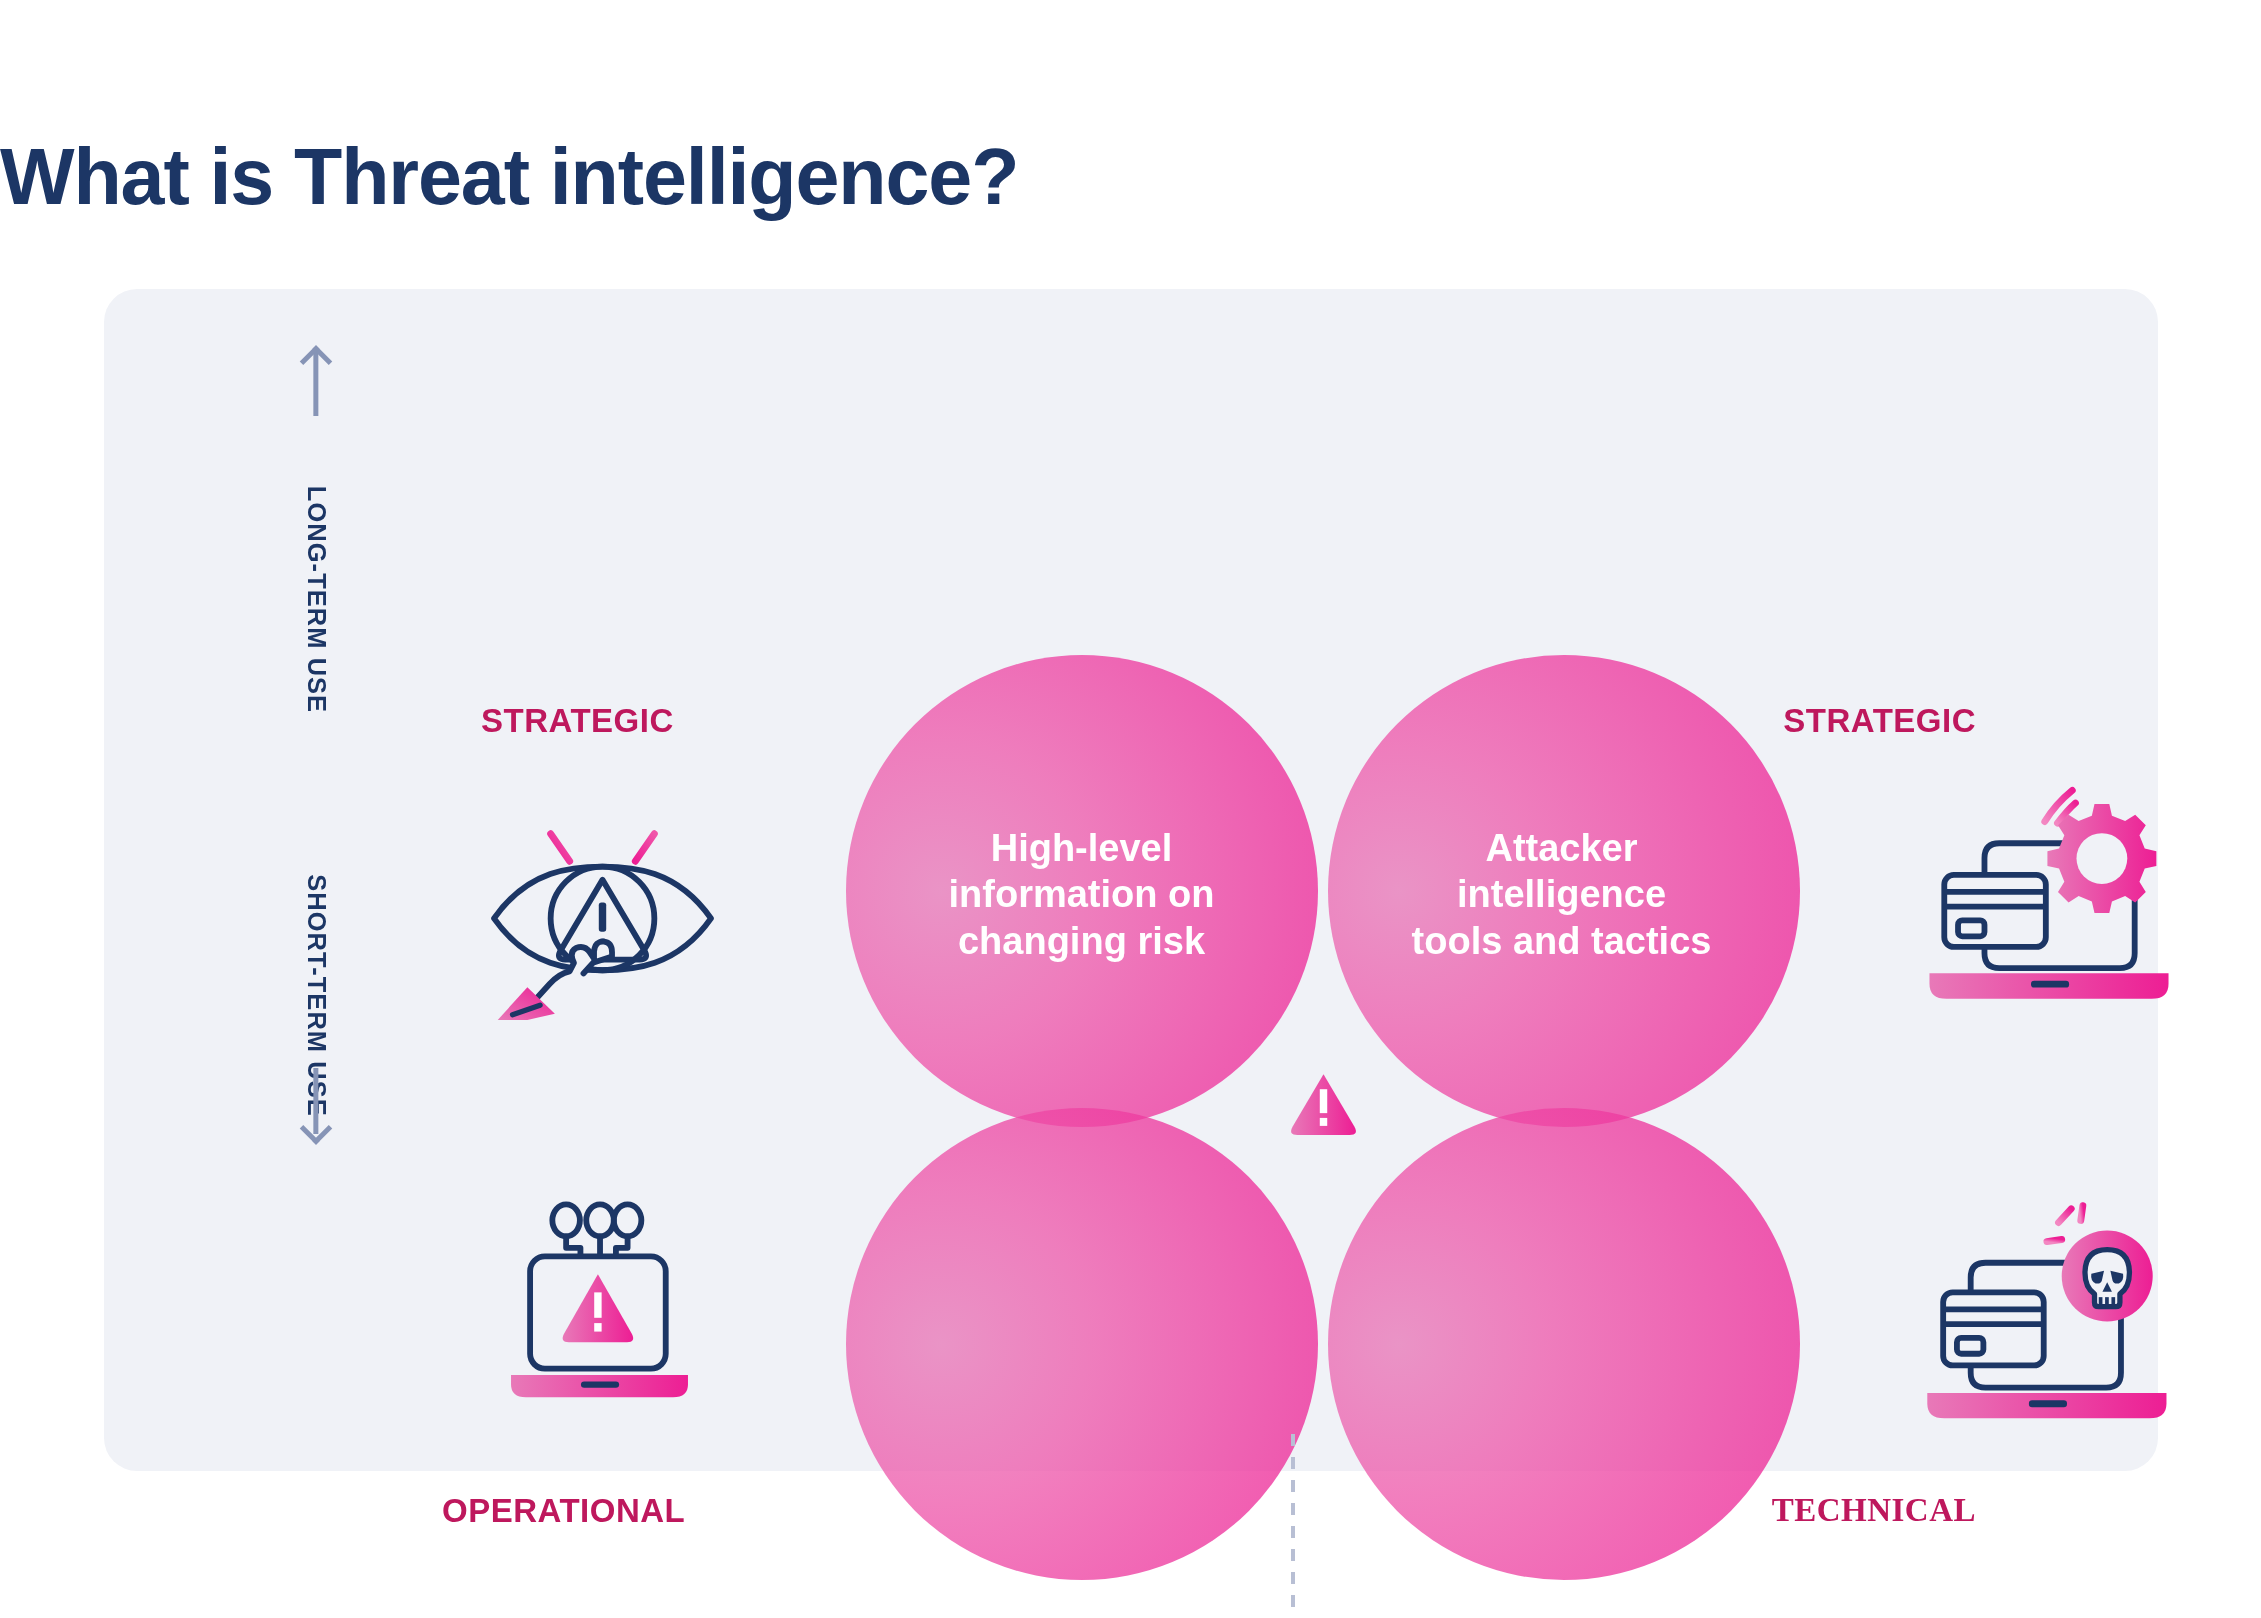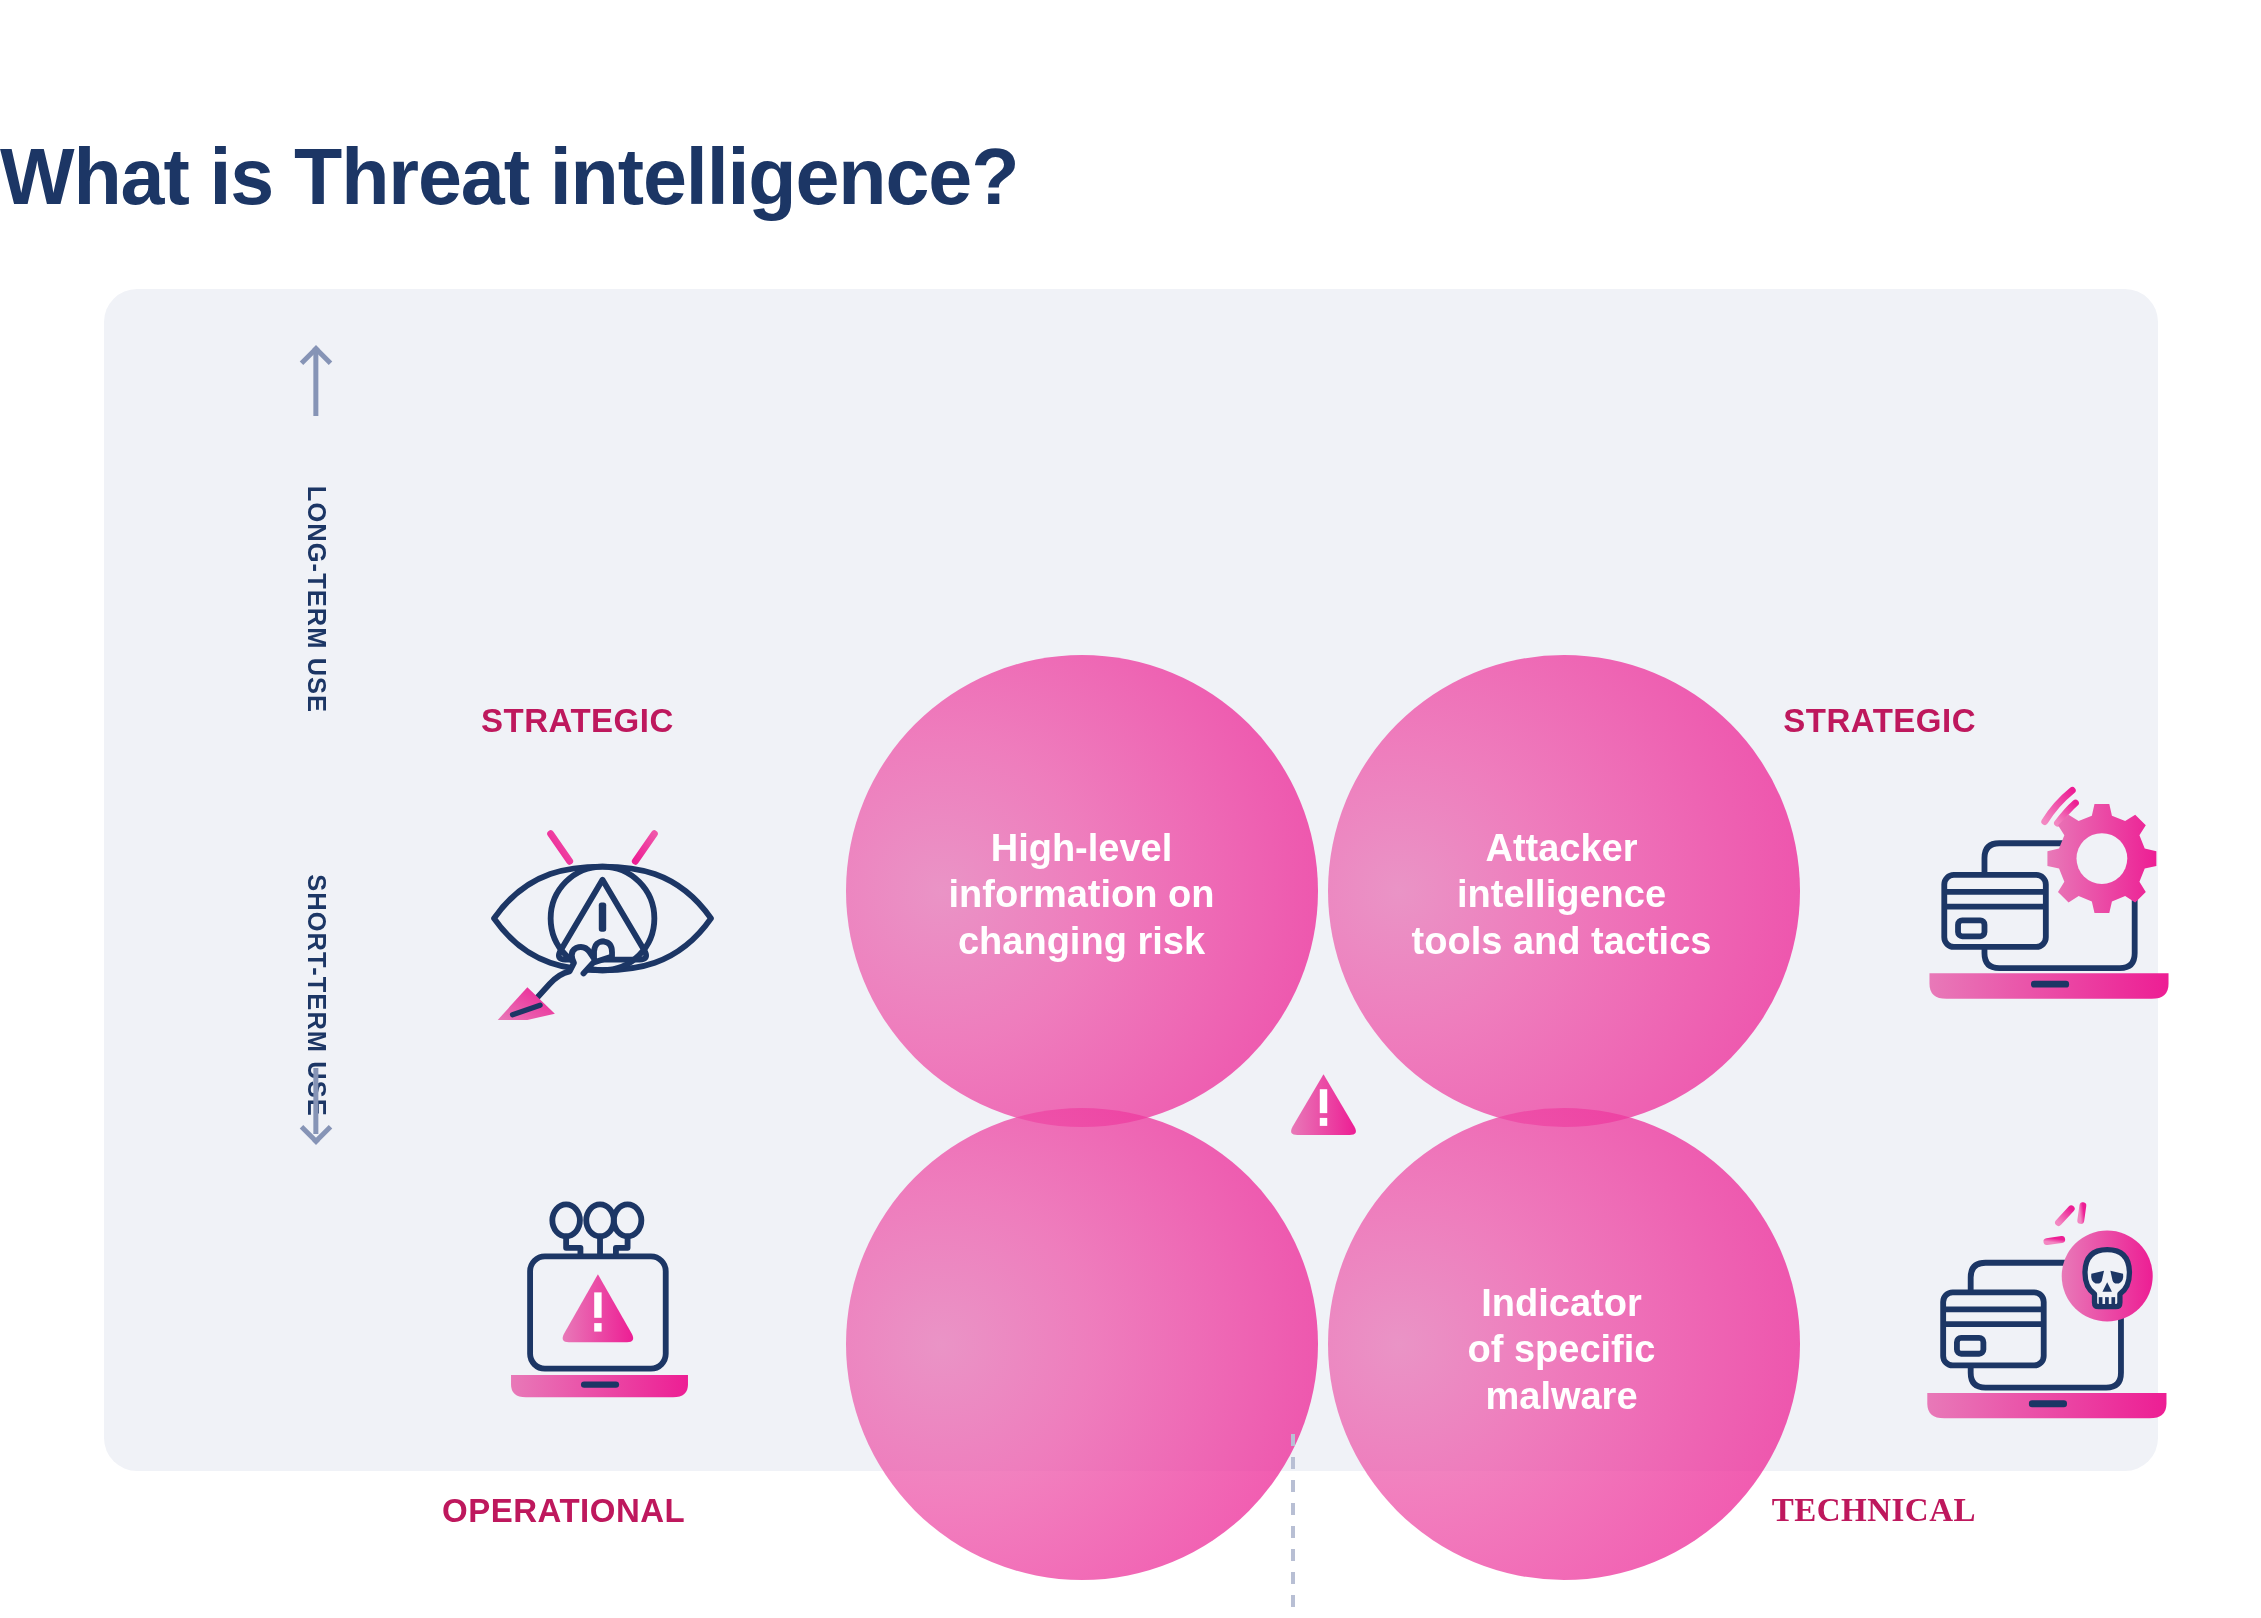--- a/index.html
+++ b/index.html
@@ -316,23 +316,20 @@
     <div class="venn-circle" id="circle-tr"></div>
     <div class="venn-circle" id="circle-bl"></div>
     <div class="venn-circle" id="circle-br"></div>
 
     <div class="venn-text" id="text-tl">High-level
 information on
 changing risk</div>
     <div class="venn-text" id="text-tr">Attacker
 intelligence
 tools and tactics</div>
-    <div class="venn-text" id="text-br">Indicator
-of specific
-malware</div>
 
     <div id="center-warn">
       <svg viewBox="0 0 190 190" width="101" height="101">
         <defs>
           <linearGradient id="gCenter" x1="0" y1="0" x2="1" y2="0">
             <stop offset="0%" stop-color="#E879B8"></stop>
               <stop offset="100%" stop-color="#ED1E94"></stop>
           </linearGradient>
         </defs>
         <path d="M 95 42 L 153 140 Q 162 156 144 156 L 46 156 Q 28 156 37 140 Z" fill="url(#gCenter)"></path>

